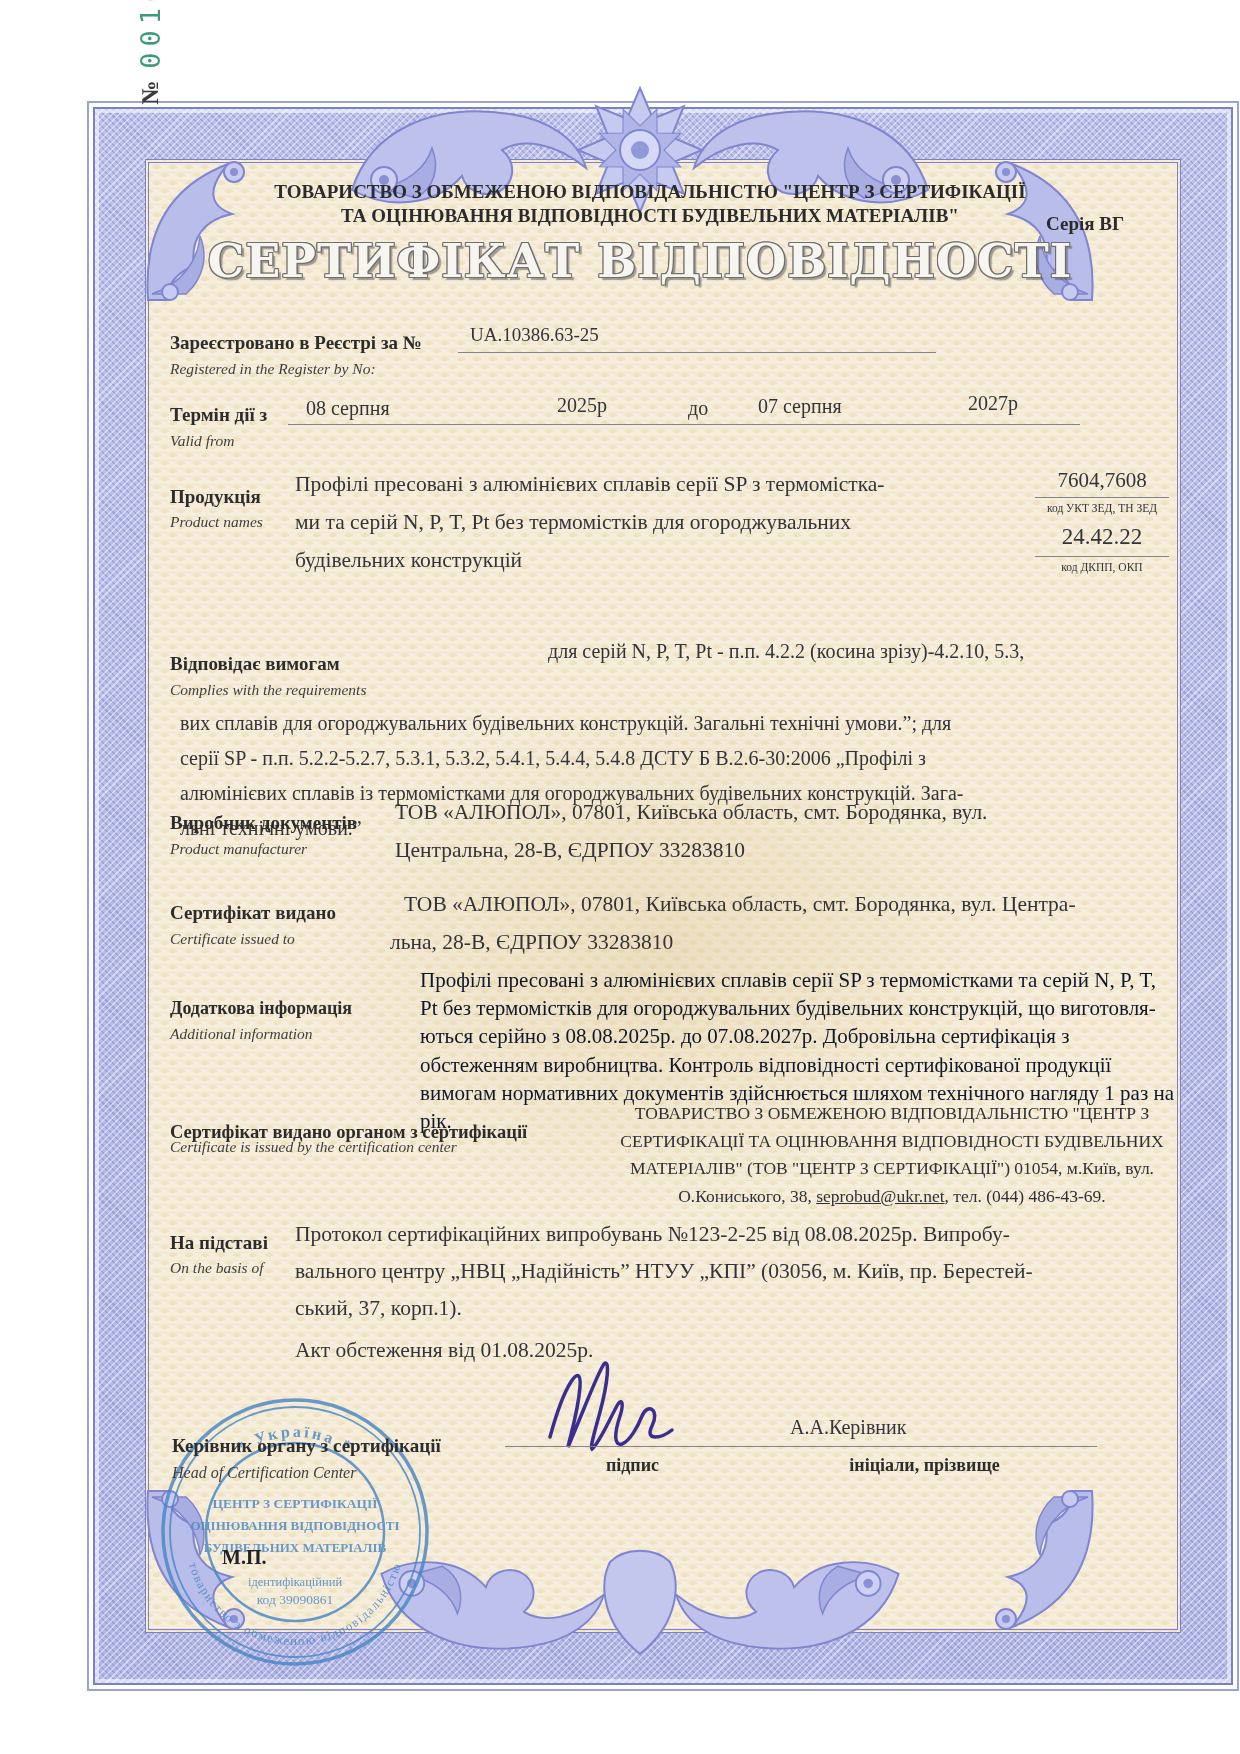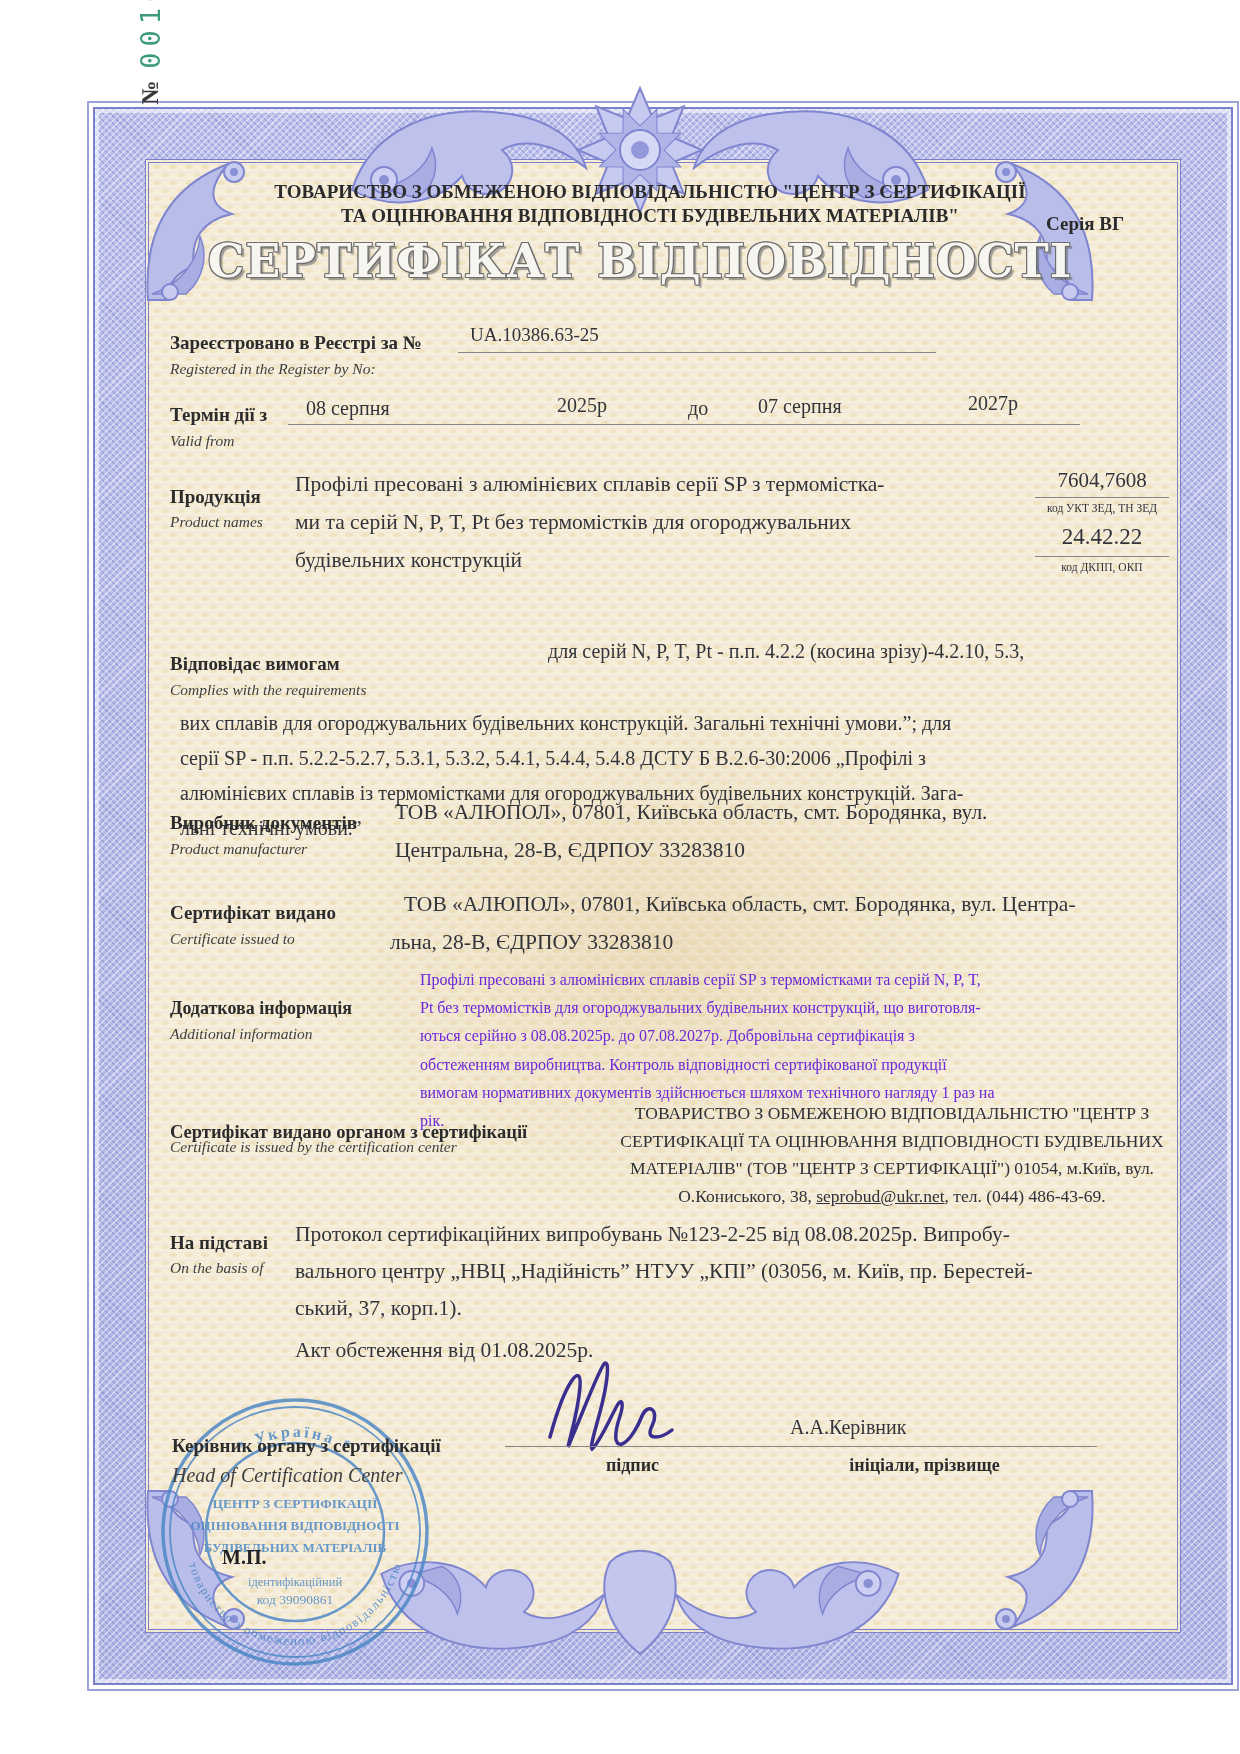--- a/index.html
+++ b/index.html
@@ -42,21 +42,21 @@
     line-height:24px;color:#2b2b2b;}
   .series{left:1046px;top:213px;font-weight:bold;font-size:19px;color:#2b2b2b;}
   .cert-title{left:140px;top:234px;width:1000px;text-align:center;
     font-family:"DejaVu Serif", serif;font-weight:bold;font-size:46px;letter-spacing:1px;
     color:#f7f5f0;white-space:nowrap;
     text-shadow:1px 0 0 #6e6e6e,-1px 0 0 #6e6e6e,0 1px 0 #6e6e6e,0 -1px 0 #6e6e6e,
       1px 1px 0 #6e6e6e,-1px -1px 0 #6e6e6e,1px -1px 0 #6e6e6e,-1px 1px 0 #6e6e6e,
       3px 3px 1px rgba(90,90,90,.55);}
   .codes{font-size:21px;color:#33343a;text-align:center;white-space:nowrap;}
   .codes-lbl{font-size:11.5px;color:#33343a;text-align:center;white-space:nowrap;}
-  .addl{font-size:16px;line-height:28.4px;color:#6d28d9;white-space:nowrap;}
+  .addl{font-size:21px;line-height:28.4px;color:#0f172a;white-space:nowrap;}
   .orgblock{width:600px;text-align:center;font-size:17.5px;line-height:27.5px;color:#2f3036;}
   .email{text-decoration:underline;}
   .serial{left:992px;top:1275px;width:300px;height:40px;transform:rotate(-90deg);
     display:flex;align-items:center;justify-content:center;gap:12px;z-index:2;}
   .serial .no{font-size:24px;font-weight:bold;color:#3a3a3a;}
   .serial .num{font-family:"DejaVu Sans Mono", monospace;font-size:27px;letter-spacing:6px;color:#3c9b7b;}
   .caption{font-weight:bold;font-size:18px;color:#2c2c2c;text-align:center;}
   .mp{left:222px;top:1546px;font-weight:bold;font-size:20px;color:#222;z-index:3;}
   .stamp{position:absolute;left:155px;top:1390px;z-index:2;opacity:.82;}
 </style>
@@ -226,21 +226,21 @@
       <textPath href="#arcBottom" startOffset="50%" text-anchor="middle">товариство з обмеженою відповідальністю</textPath>
     </text>
     <text x="140" y="118" text-anchor="middle" fill="#4a86c5" font-size="13.5" font-weight="bold">ЦЕНТР З СЕРТИФІКАЦІЇ</text>
     <text x="140" y="140" text-anchor="middle" fill="#4a86c5" font-size="13" font-weight="bold">ОЦІНЮВАННЯ ВІДПОВІДНОСТІ</text>
     <text x="140" y="162" text-anchor="middle" fill="#4a86c5" font-size="13" font-weight="bold">БУДІВЕЛЬНИХ МАТЕРІАЛІВ</text>
     <text x="140" y="196" text-anchor="middle" fill="#4a86c5" font-size="12.5">ідентифікаційний</text>
     <text x="140" y="214" text-anchor="middle" fill="#4a86c5" font-size="13.5">код 39090861</text>
   </svg>
 
   <div class="abs lbl" style="left:172px;top:1435px;z-index:3;">Керівник органу з сертифікації</div>
-  <div class="abs lbl-en" style="left:172px;top:1464px;font-size:20px;z-index:3;font-style:italic;">Head of Certification Center</div>
+  <div class="abs lbl-en" style="left:172px;top:1464px;font-size:16px;z-index:3;font-style:italic;">Head of Certification Center</div>
   <div class="abs mp">М.П.</div>
 
   <svg class="abs" style="left:525px;top:1352px;" width="210" height="100" viewBox="0 0 210 100">
     <path d="M25,85 C40,30 57,8 55,35 C53,60 45,85 43,95 C60,55 73,20 79,12 C85,6 83,30 75,60 C69,82 65,95 67,97 C75,90 85,66 93,52 C97,46 99,52 95,64 C89,82 89,94 97,92 C105,89 113,74 117,64 C123,50 135,58 127,74 C119,90 137,86 147,78" stroke="#3a2f8f" stroke-width="3.5" fill="none" stroke-linecap="round"></path>
   </svg>
   <div class="uline" style="left:505px;top:1446px;width:255px;"></div>
   <div class="abs caption" style="left:505px;top:1455px;width:255px;">підпис</div>
 
   <div class="abs val" style="left:790px;top:1416px;font-size:20px;">А.А.Керівник</div>
   <div class="uline" style="left:752px;top:1446px;width:345px;"></div>

